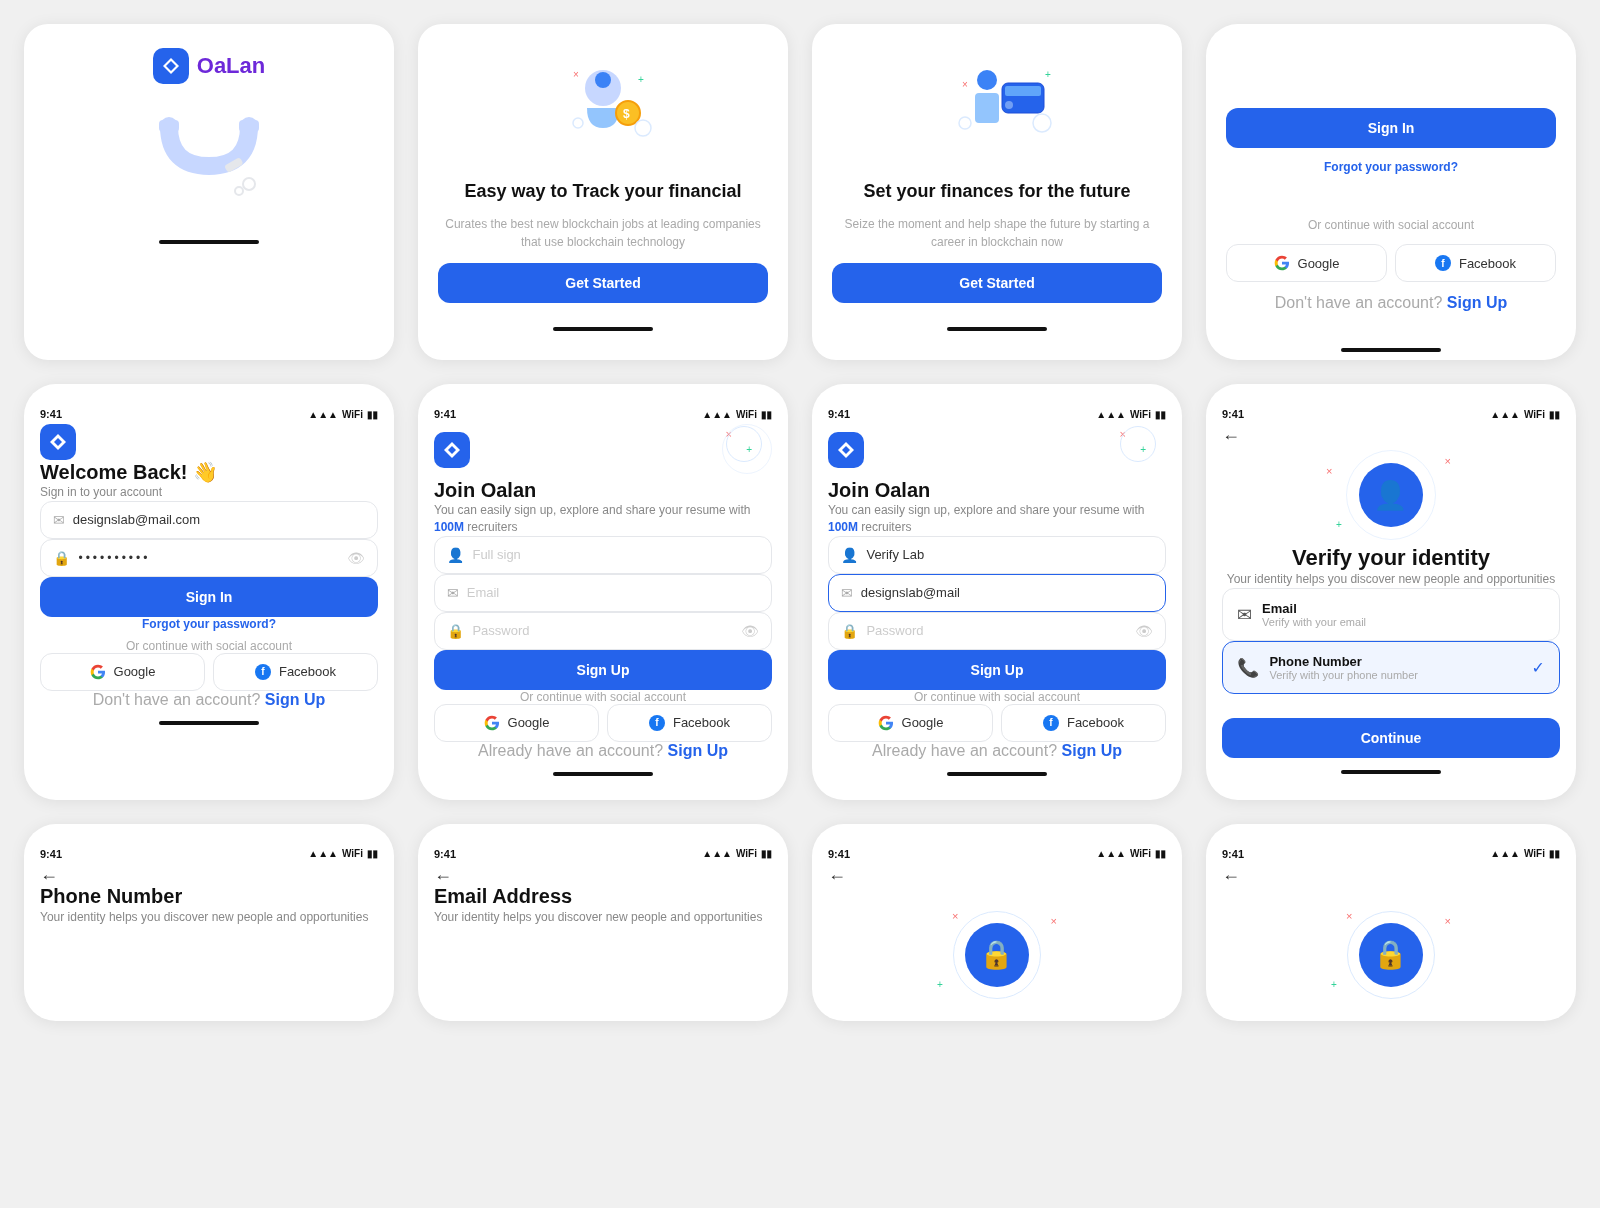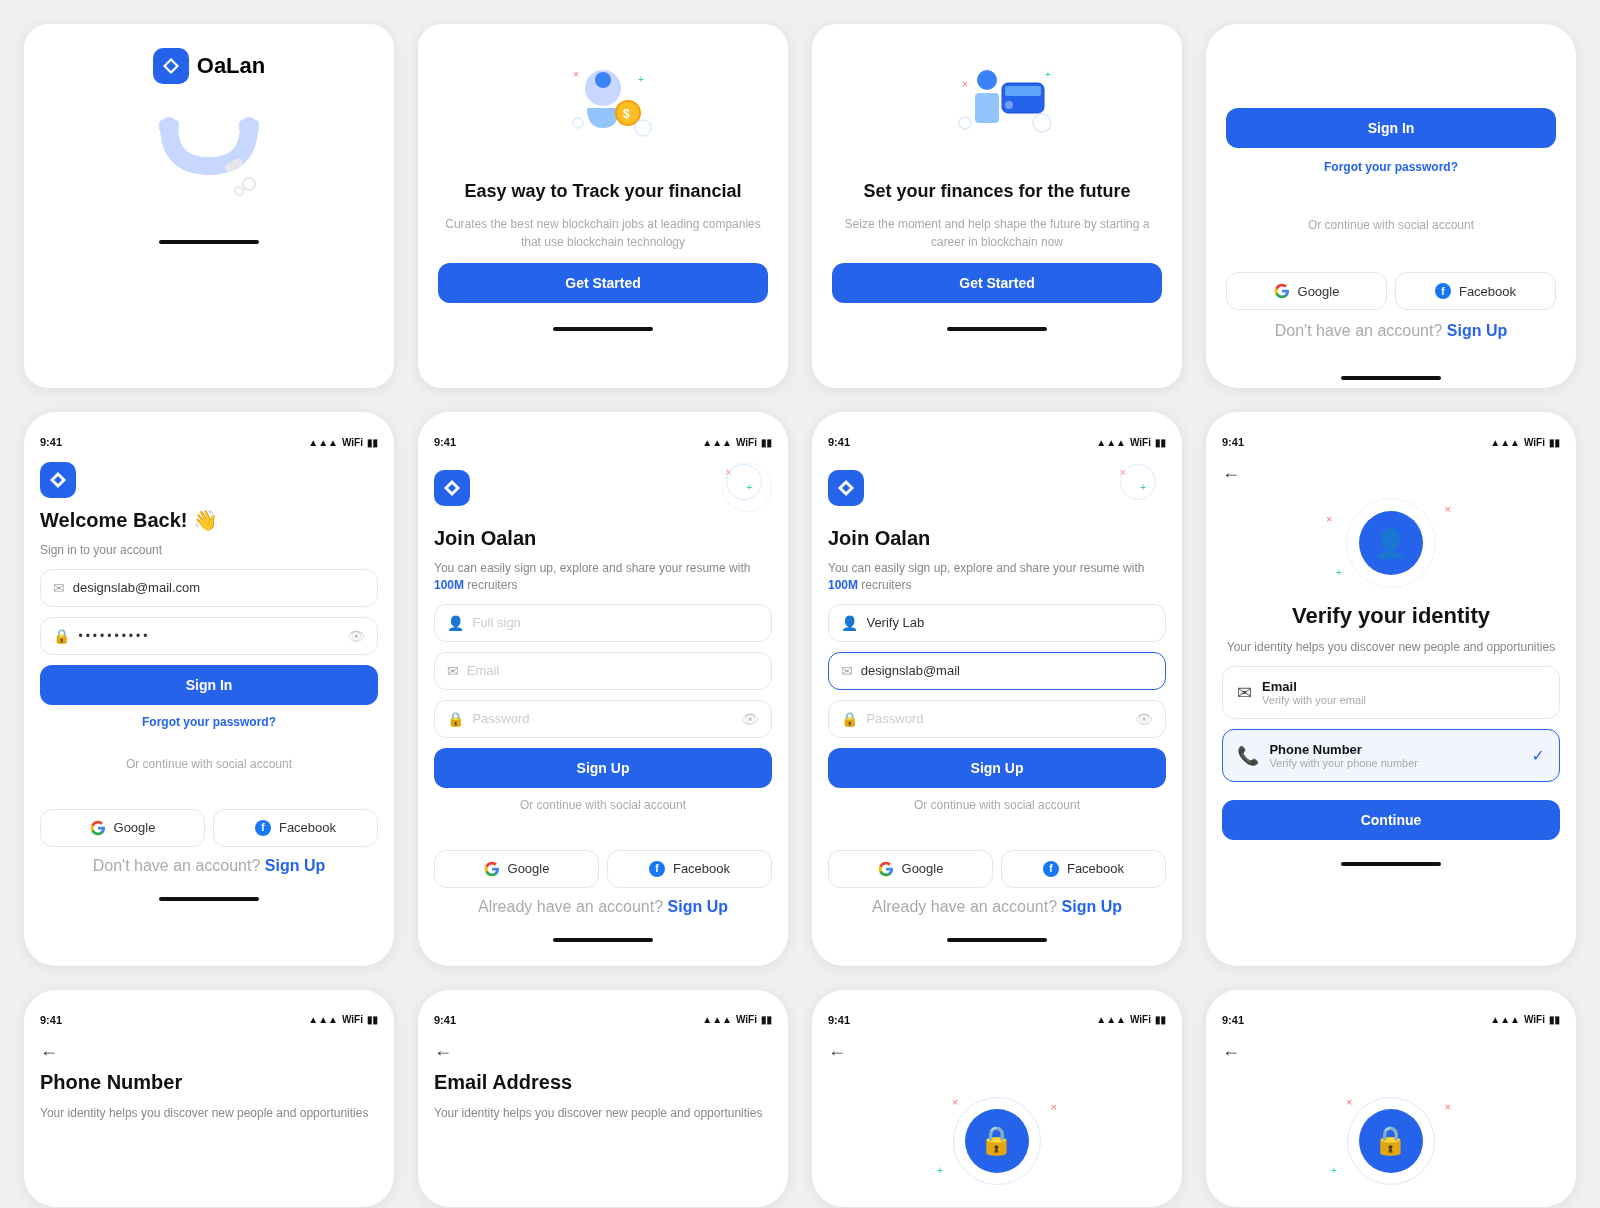--- a/index.html
+++ b/index.html
@@ -21,21 +21,20 @@
       border-radius: 32px;
       padding: 0;
       overflow: hidden;
       box-shadow: 0 2px 16px rgba(0,0,0,0.08);
       position: relative;
     }
     .phone-inner {
       padding: 16px;
       display: flex;
       flex-direction: column;
-      gap: 10px;
     }
     .status-bar {
       display: flex;
       justify-content: space-between;
       align-items: center;
       font-size: 11px;
       font-weight: 600;
       color: #111;
       padding: 8px 0 4px;
     }
@@ -108,21 +107,20 @@
       align-items: center;
       gap: 8px;
       cursor: pointer;
       flex: 1;
       justify-content: center;
       color: #333;
     }
     .social-row {
       display: flex;
       gap: 8px;
-      margin-top: 28px;
     }
     .forgot-link {
       text-align: center;
       font-size: 12px;
       color: #2563eb;
       font-weight: 600;
       cursor: pointer;
     }
     .or-divider {
       text-align: center;
@@ -265,21 +263,21 @@
       font-size: 10px;
       font-weight: 700;
     }
     
     .brand-logo {
       display: flex;
       align-items: center;
       gap: 8px;
       font-size: 22px;
       font-weight: 700;
-      color: #000000;
+      color: #6d28d9;
     }
     .brand-diamond {
       width: 36px;
       height: 36px;
       background: #2563eb;
       border-radius: 10px;
       display: flex;
       align-items: center;
       justify-content: center;
     }
@@ -627,21 +625,21 @@
       </div>
 
       <div class="verify-option selected">
         <span class="vicon">📞</span>
         <div class="verify-option-text">
           <div class="vtitle">Phone Number</div>
           <div class="vsub">Verify with your phone number</div>
         </div>
         <span class="vcheck">✓</span>
       </div>
-      <button class="btn-primary" style="margin-top:8px;text-align:center;">Continue</button>
+      <button class="btn-primary" style="margin-top:24px;text-align:center;">Continue</button>
       <div class="home-indicator"></div>
     </div>
   </div>
 
   <div class="phone-card">
     <div class="phone-inner">
       <div class="status-bar">
         <span>9:41</span>
         <div class="status-icons">
           <span>▲▲▲</span>

